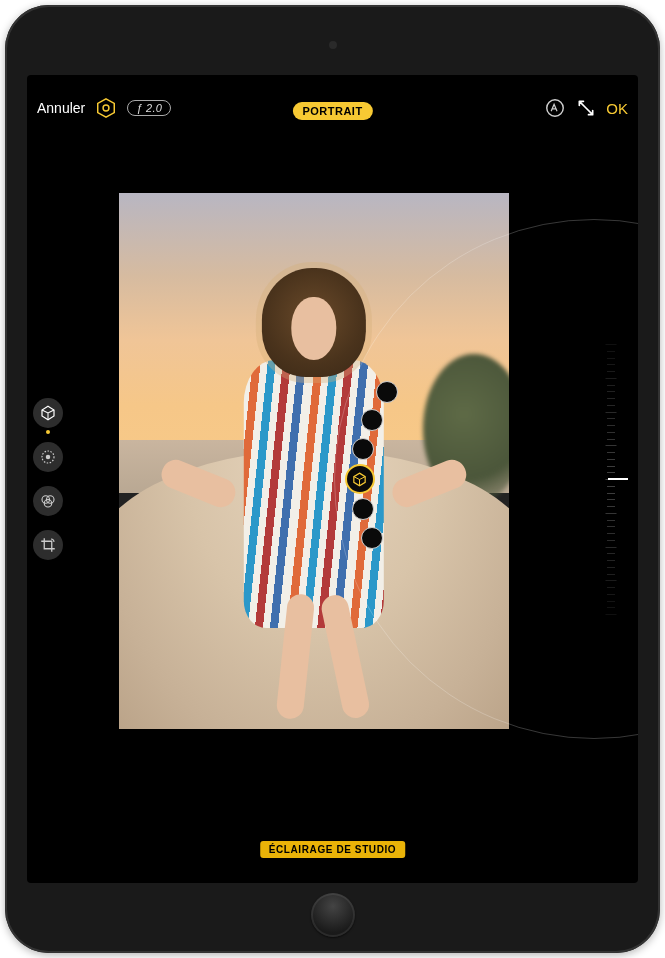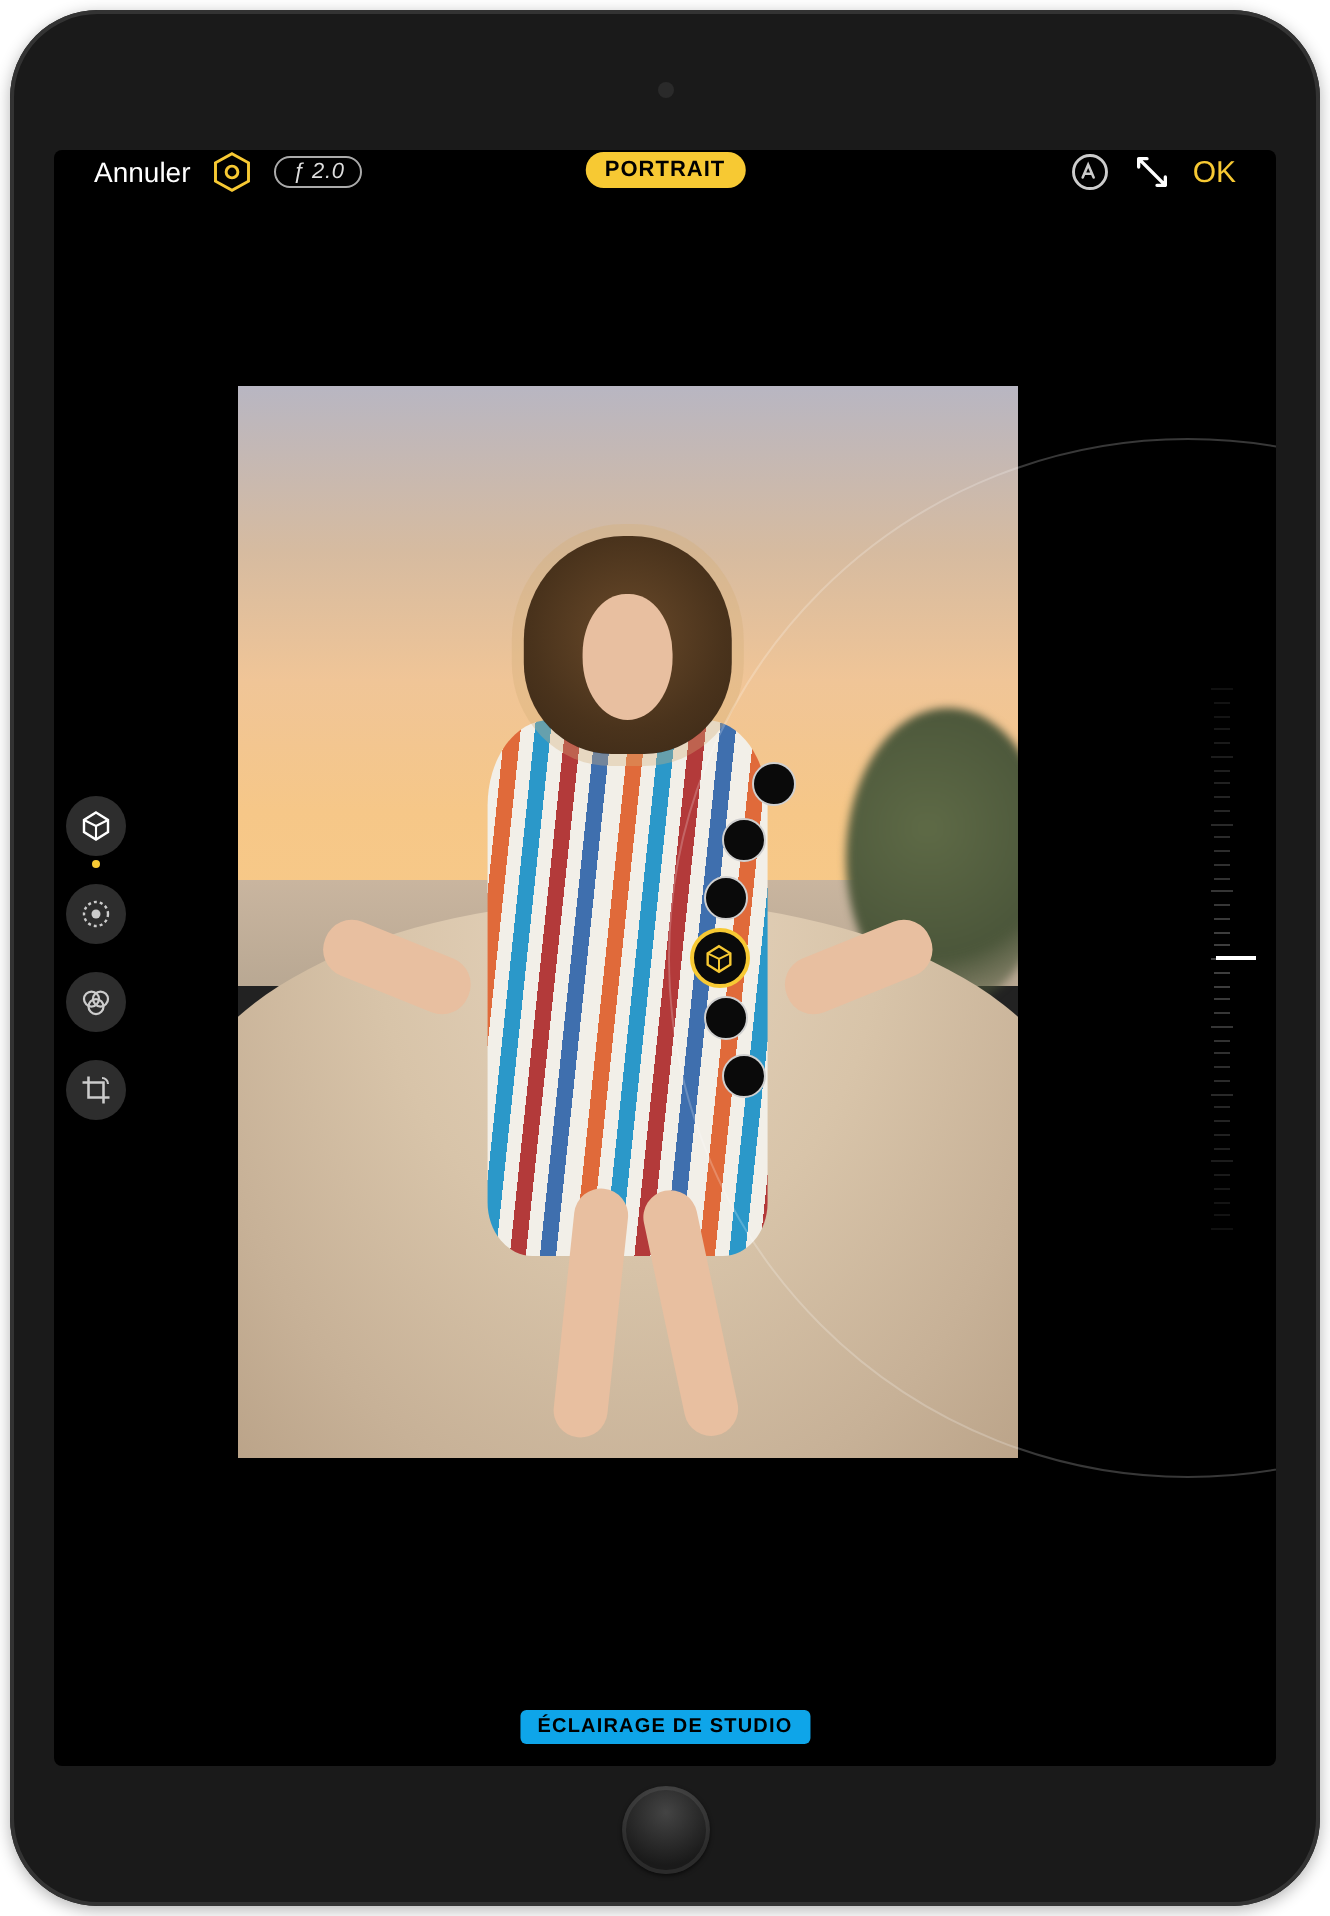--- a/index.html
+++ b/index.html
@@ -51,23 +51,23 @@
     border-radius: 50%;
     background: radial-gradient(circle at 50% 30%, #444, #1a1a1a 70%);
     box-shadow: inset 0 0 0 2px rgba(255,255,255,0.08), 0 1px 2px rgba(0,0,0,0.6);
   }
   
   .topbar {
     position: absolute;
     top: 0; left: 0; right: 0;
     height: 44px;
     display: flex;
-    align-items: flex-start;
+    align-items: flex-end;
     justify-content: space-between;
-    padding: 0 20px;
+    padding: 0 10px;
     color: #fff;
   }
   .topbar-left, .topbar-right {
     display: flex;
     align-items: center;
     gap: 10px;
   }
   .topbar-center {
     position: absolute;
     left: 50%;
@@ -254,24 +254,24 @@
     position:absolute; left:50%; transform:translateX(-50%);
     width:8px; height:1px; background:rgba(255,255,255,0.35);
   }
   .tick-center {
     position:absolute; top:50%; right:0; width:20px; height:2px;
     background:#fff; transform:translateY(-50%);
   }
   
   .lighting-label {
     position:absolute;
-    bottom:11px;
+    bottom:25px;
     left:50%;
     transform:translateX(-50%);
-    background:#0ea5e9;
+    background:#eab308;
     color:#000;
     font-size:10px;
     font-weight:700;
     letter-spacing:.6px;
     padding:3px 9px;
     border-radius:3px;
   }
 </style>
 </head>
 <body>

